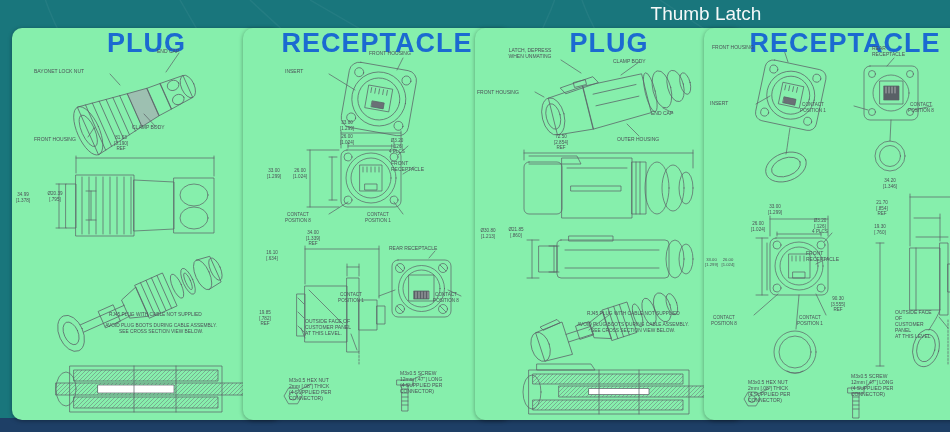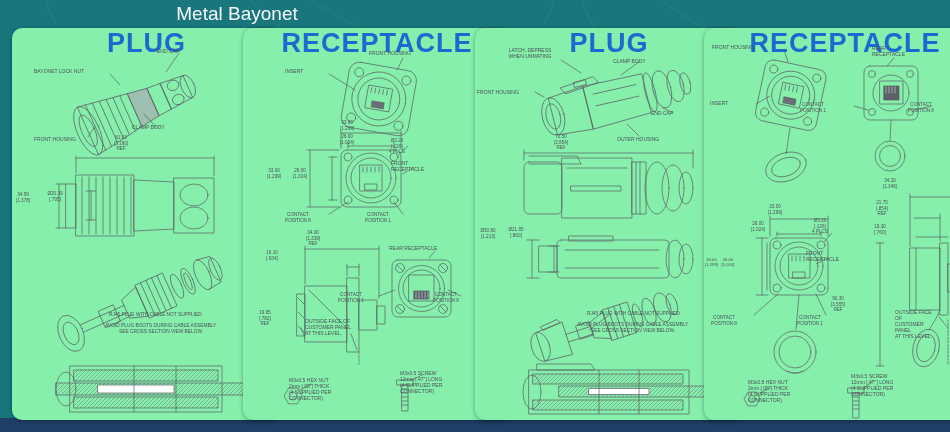--- a/index.html
+++ b/index.html
@@ -35,21 +35,21 @@
         <path d="M250,0 L720,432"></path>
         <path d="M310,0 L950,370"></path>
       <path d="M660,0 L950,190"></path>
         <circle cx="300" cy="-90" r="270"></circle>
         <circle cx="780" cy="-70" r="210"></circle>
     </g>
   </svg>
 
   <div id="footer-bar"></div>
 
-  <div class="sec-title" style="left:137px; width:200px;">Metal Bayonet</div>
+  <div class="sec-title" style="left:606px; width:200px;">Thumb Latch</div>
 
   <div class="panel" style="left:12px; top:28px; width:221px; height:392px;">
     <svg class="art" viewBox="0 0 221 392">
       <defs>
           <pattern id="mbhatch" width="4" height="4" patternUnits="userSpaceOnUse">
         <path d="M0,4 L4,0" stroke="#6a7076" stroke-width="0.5"></path>
           </pattern>
         </defs>
       <g stroke="#5A6066" stroke-width="0.7" fill="none" stroke-linejoin="round" stroke-linecap="round">
         <g transform="rotate(-24 108 78)">

